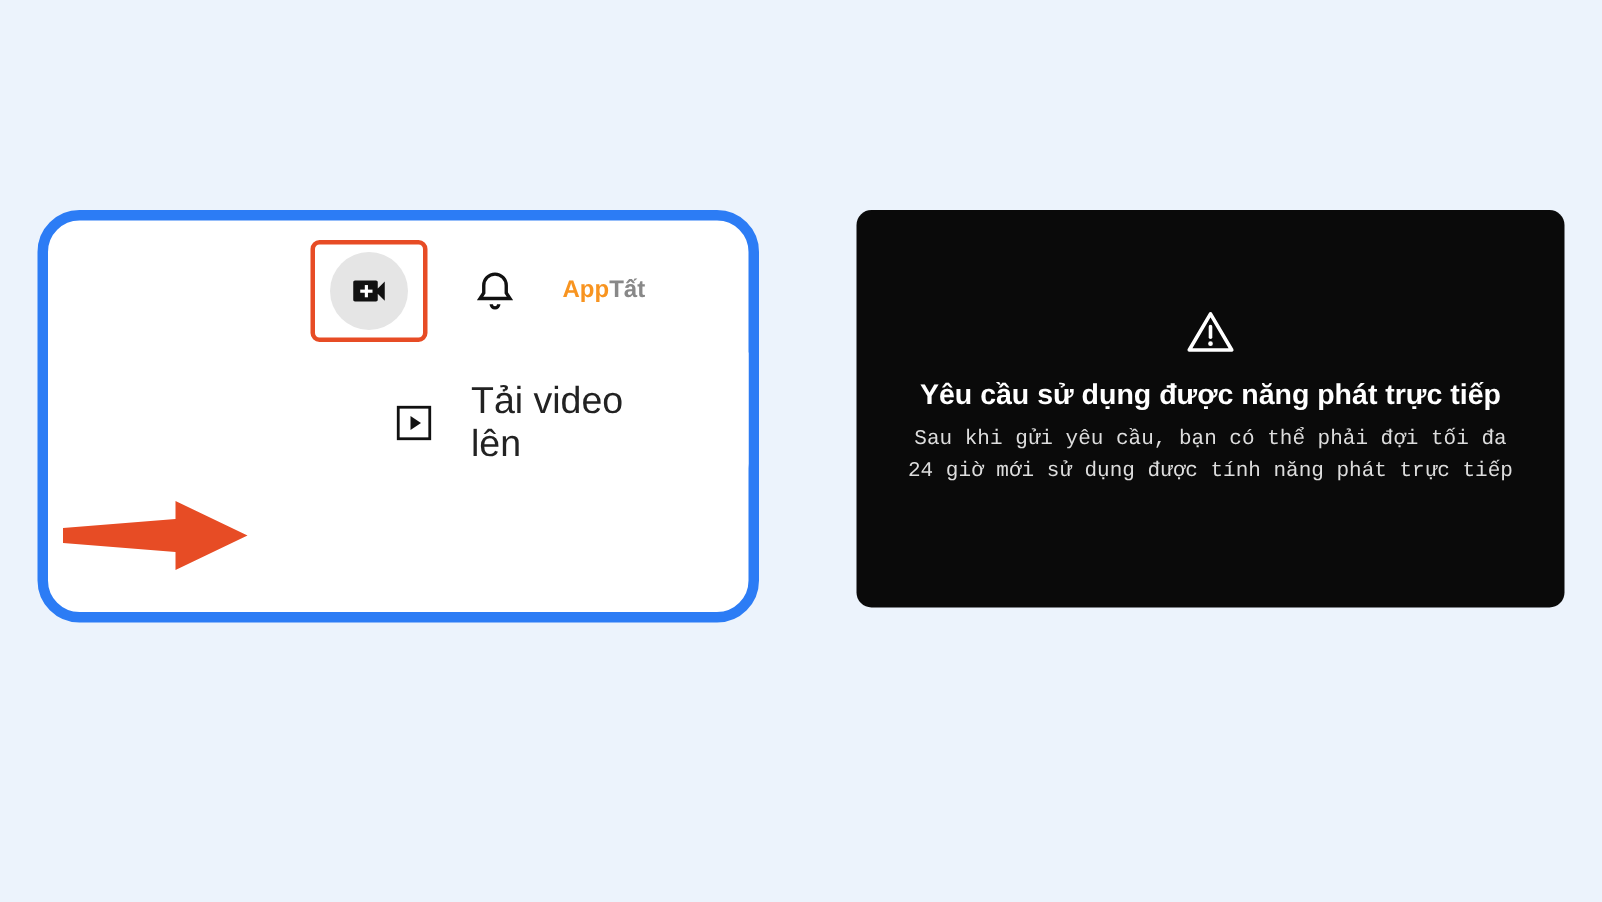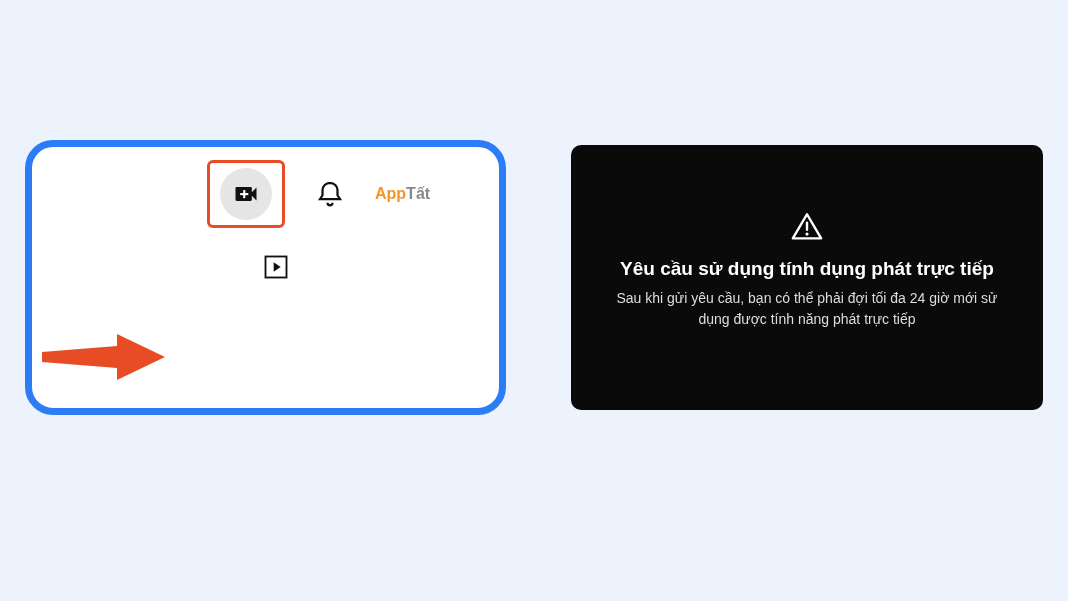--- a/index.html
+++ b/index.html
@@ -11,21 +11,21 @@
       width: 1068px;
       height: 601px;
       background: #ecf3fc;
       font-family: Arial, Helvetica, sans-serif;
       position: relative;
     }
     .container {
       display: flex;
       gap: 65px;
       padding: 140px 25px 0 25px;
-      align-items: center;
+      align-items: flex-start;
     }
 
     
     .left-panel {
       width: 490px;
       height: 275px;
       background: #fff;
       border: 7px solid #2c7cf5;
       border-radius: 28px;
       position: relative;
@@ -122,20 +122,21 @@
       font-size: 19px;
       font-weight: bold;
       margin-bottom: 8px;
     }
     .right-desc {
       font-size: 14px;
       line-height: 1.45;
       color: #ddd;
       max-width: 420px;
       margin-bottom: 16px;
+      font-family: Liberation Mono, monospace;
     }
     .send-btn {
       background: #cc0000;
       color: #fff;
       border: none;
       padding: 9px 16px;
       font-size: 12px;
       font-weight: bold;
       letter-spacing: 0.3px;
       cursor: pointer;
@@ -167,32 +168,33 @@
         <span class="logo-a">A</span><span class="logo-pp">pp</span><span class="logo-tat">Tất</span>
       </div>
     </div>
 
     <div class="menu">
       <div class="menu-item">
         <svg class="menu-icon" viewBox="0 0 24 24">
           <rect x="3" y="3" width="18" height="18" fill="none" stroke="#111" stroke-width="1.6"></rect>
           <path d="M10 8l6 4-6 4z" fill="#111"></path>
         </svg>
+        <span>Tải video lên</span>
       </div>
     </div>
 
     <svg class="arrow" viewBox="0 0 130 50">
       <polygon points="5,20 80,14 80,2 128,25 80,48 80,36 5,30" fill="#e74c25"></polygon>
     </svg>
 
   </div>
 
   <div class="right-panel">
     <svg class="warn-icon" viewBox="0 0 24 24">
       <path d="M12 3 L22 20 H2 Z" fill="none" stroke="#fff" stroke-width="1.7" stroke-linejoin="round"></path>
       <line x1="12" y1="9" x2="12" y2="14" stroke="#fff" stroke-width="1.7" stroke-linecap="round"></line>
       <circle cx="12" cy="17" r="1.1" fill="#fff"></circle>
     </svg>
-    <div class="right-title">Yêu cầu sử dụng tính dụng phát trực tiếp</div>
+    <div class="right-title">Yêu cầu sử dụng được năng phát trực tiếp</div>
     <div class="right-desc">Sau khi gửi yêu cầu, bạn có thể phải đợi tối đa 24 giờ mới sử dụng được tính năng phát trực tiếp</div>
   </div>
 
 </div>
 
 </body></html>

